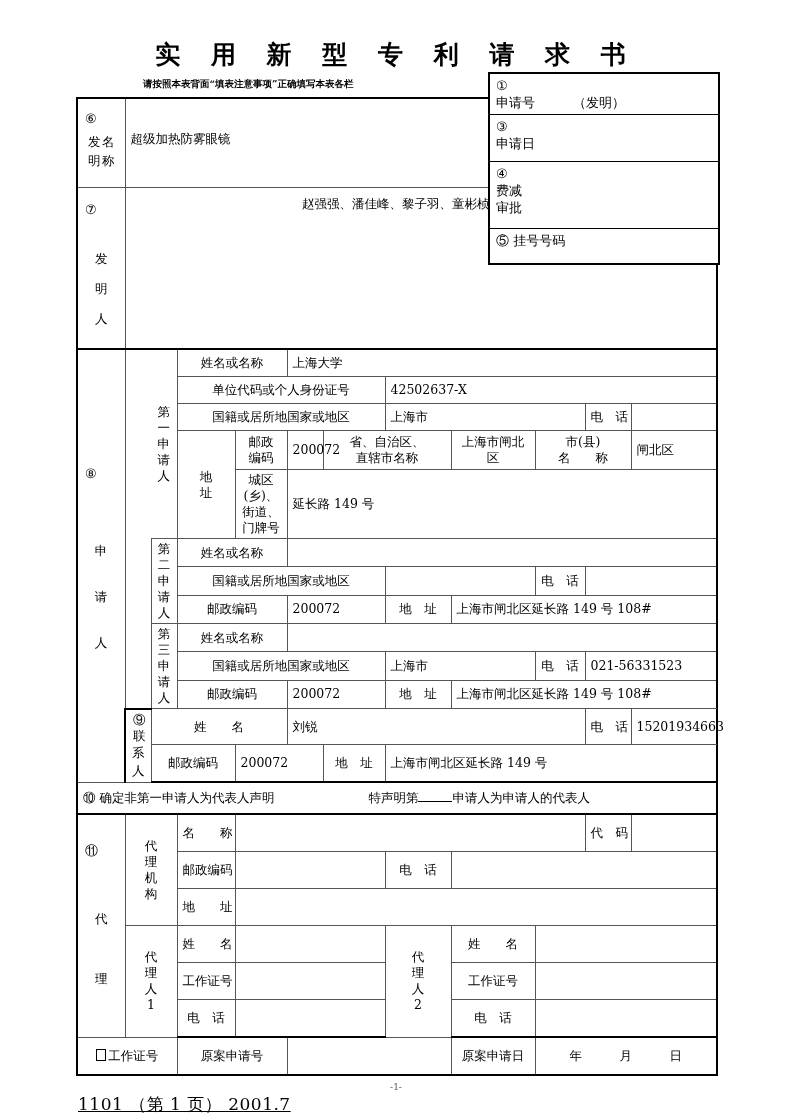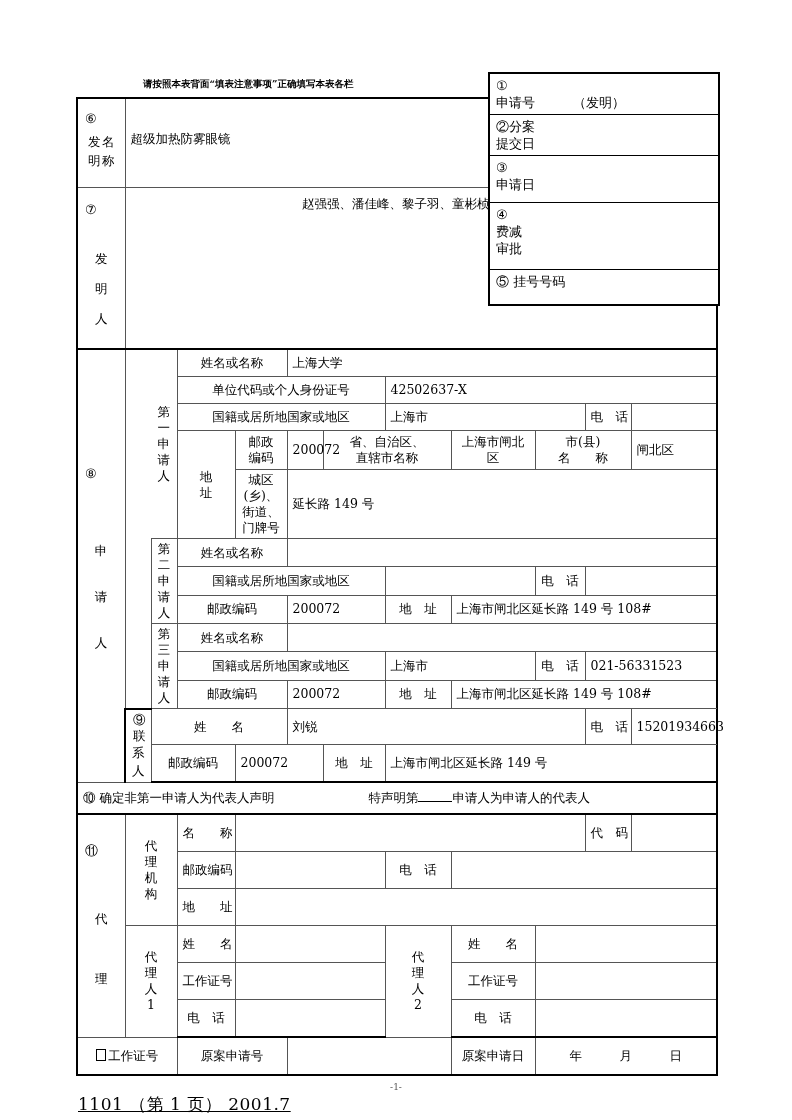--- a/index.html
+++ b/index.html
@@ -89,35 +89,30 @@
     font-size:9px;color:#555;
   }
   .declare{font-size:12.5px;white-space:nowrap;}
   .ul{display:inline-block;width:34px;border-bottom:1px solid #000;}
 </style>
 </head>
 <body>
 
 <div class="page">
 
+  <div class="title">实 用 新 型 专 利 请 求 书</div>
   <div class="note">请按照本表背面“填表注意事项”正确填写本表各栏</div>
 
   <div class="officebox">
     <table>
       <tbody>
       <tr>
             <td>
         <div>①</div>
         <div><span>申请号</span><span style="display:inline-block;width:38px"></span><span>（发明）</span></div>
-      </td>
-          </tr>
-      <tr>
-            <td>
-        <div>②分案</div>
-        <div>提交日</div>
       </td>
           </tr>
       <tr>
             <td style="height:40px">
         <div>③</div>
         <div>申请日</div>
       </td>
           </tr>
       <tr>
             <td style="height:60px">

